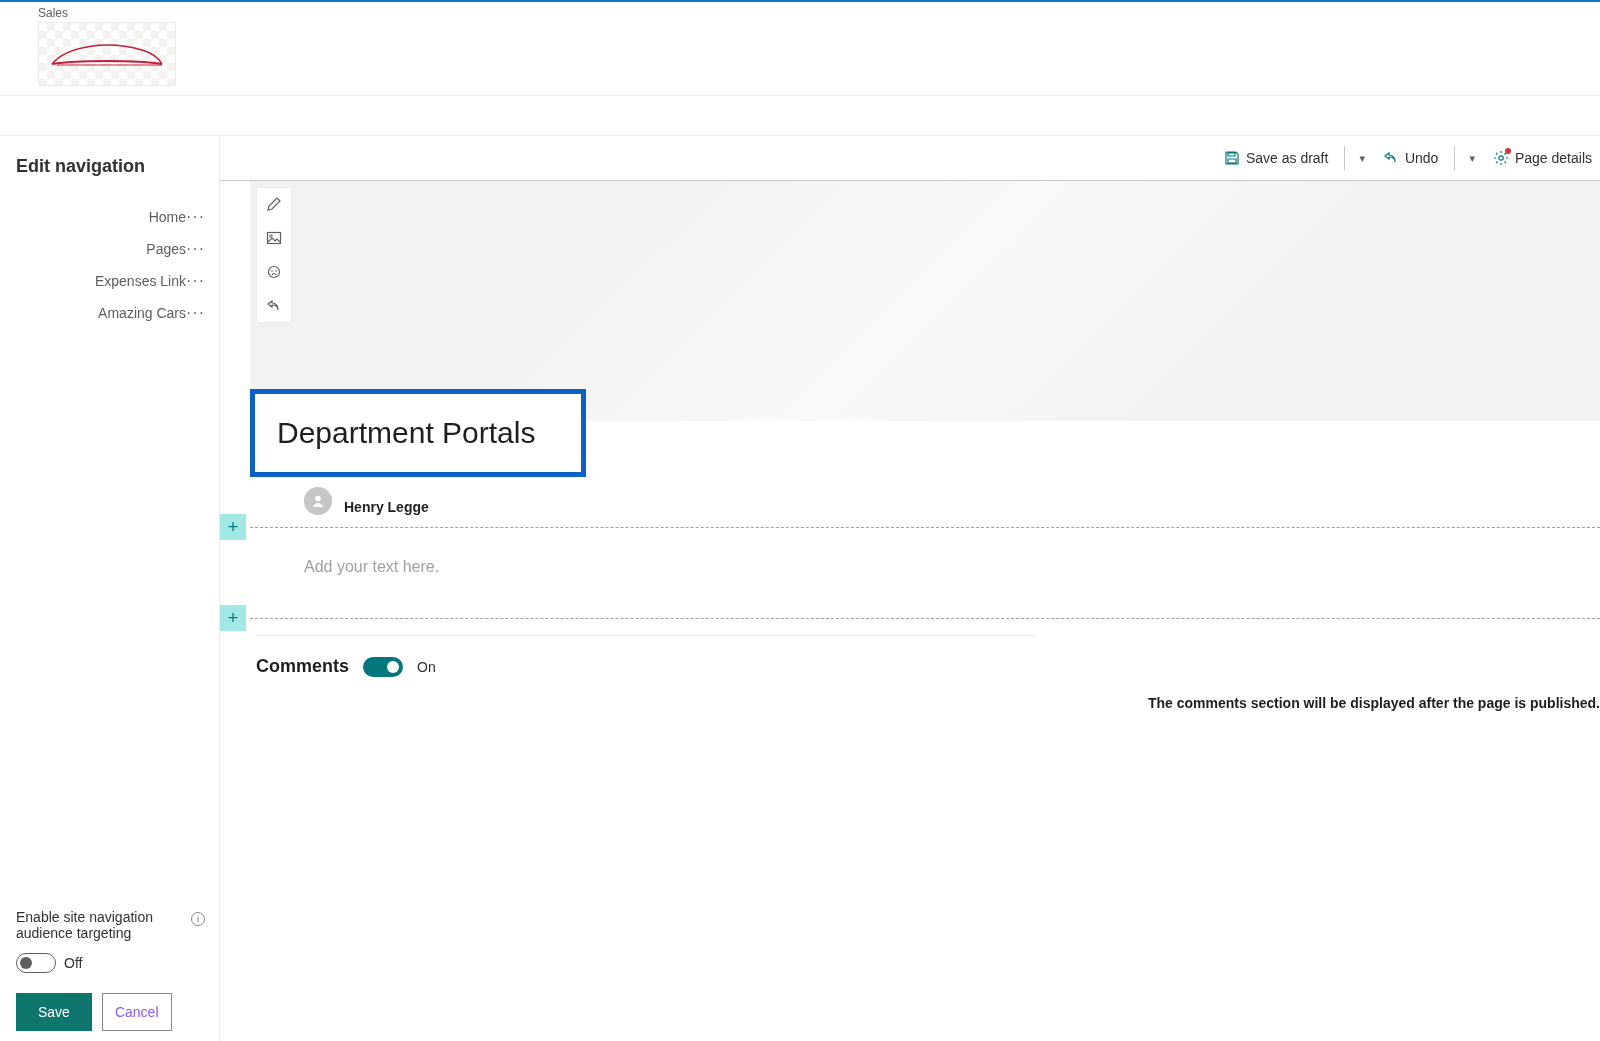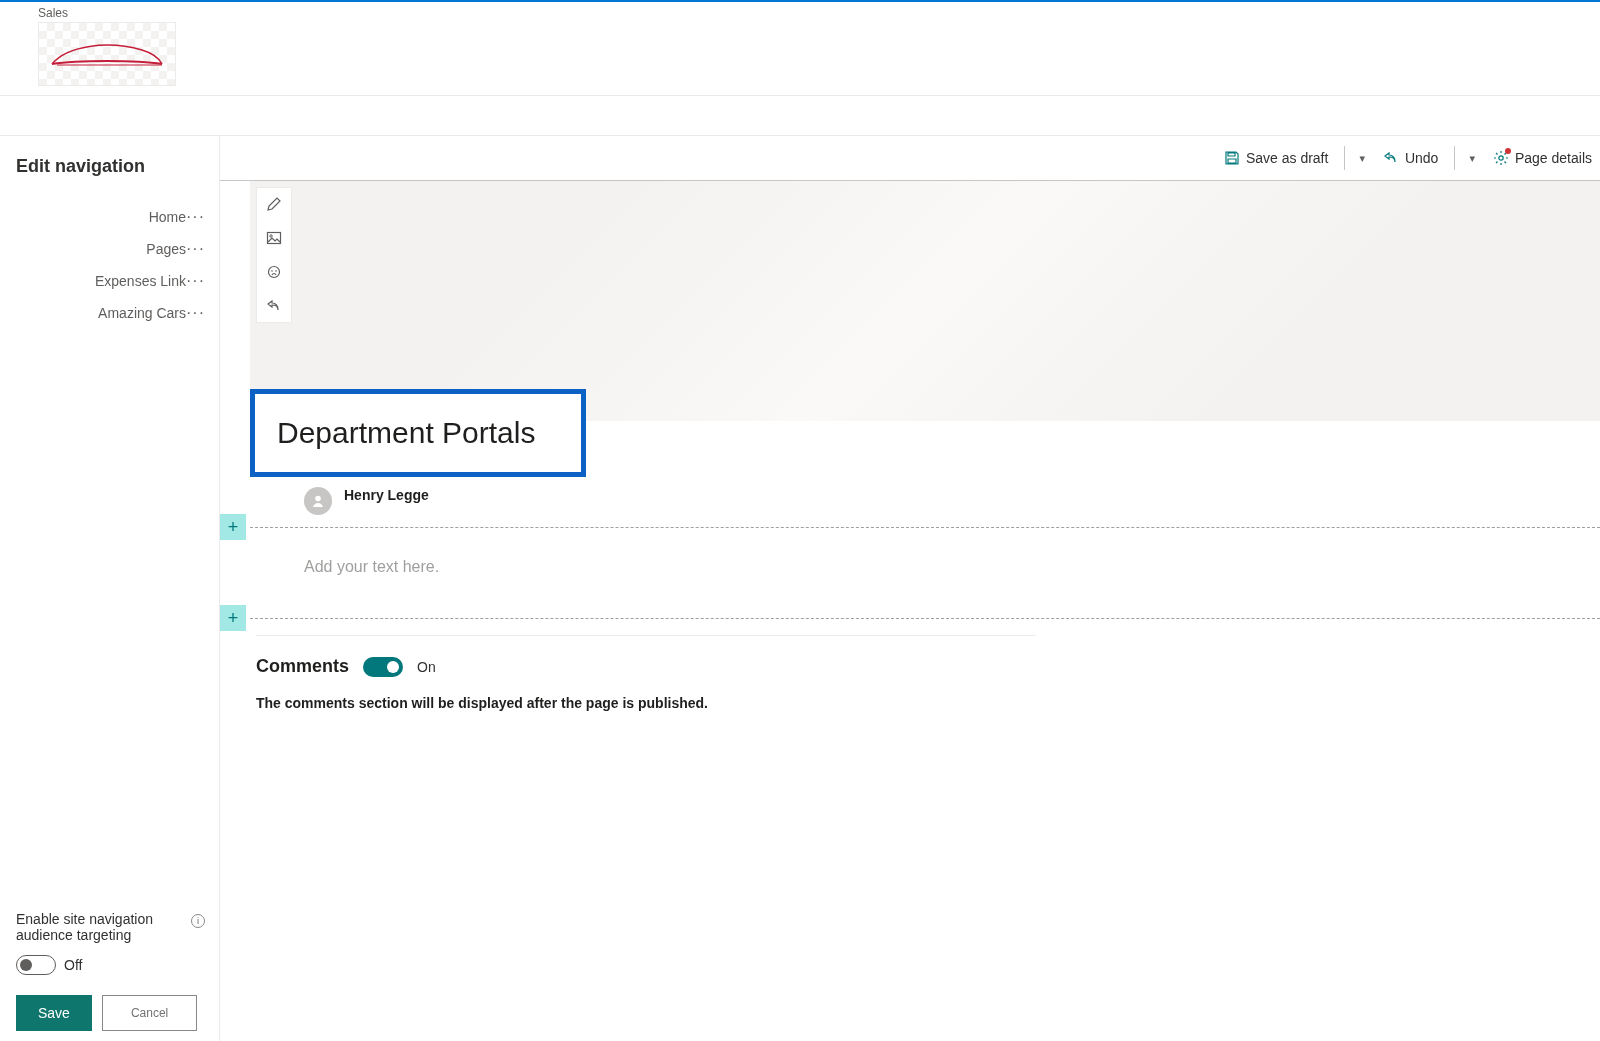--- a/index.html
+++ b/index.html
@@ -29,55 +29,55 @@
 .targeting { font-size: 14px; color: #323130; line-height: 16px; display: flex; align-items: flex-start; gap: 4px; margin-bottom: 12px; }
 .info-icon { width: 14px; height: 14px; border: 1px solid #8a8886; border-radius: 50%; display: inline-flex; align-items: center; justify-content: center; font-size: 9px; color: #605e5c; margin-top: 3px; flex-shrink: 0; }
 .targeting-row { display: flex; align-items: center; gap: 8px; margin-bottom: 20px; }
 .toggle-off { width: 40px; height: 20px; border: 1px solid #605e5c; border-radius: 10px; position: relative; background: #fff; }
 .toggle-off::after { content:''; position: absolute; width: 12px; height: 12px; background: #605e5c; border-radius: 50%; top: 3px; left: 3px; }
 .toggle-on { width: 40px; height: 20px; border-radius: 10px; background: #03787c; position: relative; }
 .toggle-on::after { content:''; position: absolute; width: 12px; height: 12px; background: #fff; border-radius: 50%; top: 4px; right: 4px; }
 .toggle-label { font-size: 14px; color: #323130; }
 .btn-row { display: flex; gap: 10px; }
 .btn-save { background: #0f766e; color: #fff; border: none; padding: 10px 22px; font-size: 14px; cursor: pointer; }
-.btn-cancel { background: #fff; color: #737373; border: 1px solid #8a8886; padding: 10px 28px; font-size: 12px; cursor: pointer; }
+.btn-cancel { background: #fff; color: #8b5cf6; border: 1px solid #8a8886; padding: 10px 12px; font-size: 14px; cursor: pointer; }
 
 .content { flex: 1; display: flex; flex-direction: column; position: relative; }
 .cmdbar { height: 44px; display: flex; align-items: center; padding-left: 30px; gap: 4px; justify-content: flex-end; }
 .cmd-item { display: flex; align-items: center; gap: 6px; padding: 6px 8px; cursor: pointer; color: #323130; font-size: 14px; }
 .cmd-icon { color: #03787c; }
 .chev { padding: 6px 6px; cursor: pointer; color: #605e5c; font-size: 11px; }
 .divider { width: 1px; height: 24px; background: #c8c6c4; margin: 0 4px; }
 .dot-badge { position: relative; }
 .dot-badge::after { content:''; position: absolute; width: 6px; height: 6px; background: #d13438; border-radius: 50%; top: -2px; right: -2px; }
 
 .canvas { flex: 1; padding-left: 30px; position: relative; border-top: 1px solid #c8c6c4; margin-top: 0; }
 .header-region { position: relative; height: 240px; background: linear-gradient(135deg, #f3f2f1 25%, #faf9f8 50%, #f3f2f1 75%); border: 0; overflow: visible;}
 .float-toolbar { position: absolute; left: 6px; top: 6px; width: 36px; background: #fff; border: 1px solid #edebe9; display: flex; flex-direction: column; align-items: center; padding: 6px 0; gap: 14px; z-index: 5; }
 .ft-btn { width: 20px; height: 20px; display: flex; align-items: center; justify-content: center; color: #605e5c; cursor: pointer; }
 
 .title-box { position: absolute; left: 30px; top: 208px; width: 336px; height: 88px; border: 5px solid #0b62c4; background: #fff; display: flex; align-items: center; padding: 0 22px; z-index: 2; }
 .title-text { font-size: 30px; font-weight: 400; color: #201f1e; }
-.author-row { display: flex; align-items: flex-start; gap: 12px; margin-top: 66px; margin-left: 54px; }
+.author-row { display: flex; align-items: flex-end; gap: 12px; margin-top: 66px; margin-left: 54px; }
 .avatar { width: 28px; height: 28px; border-radius: 50%; background: #c8c6c4; display: flex; align-items: center; justify-content: center; color: #fff; }
 .author-name { font-size: 14px; font-weight: 600; color: #201f1e; }
 
 .section-hr { border: none; border-top: 1px dashed #a19f9d; margin: 12px 0 0 0; }
 .add-btn { position: absolute; left: -30px; width: 26px; height: 26px; background: #a2e9e5; color: #03787c; display: flex; align-items: center; justify-content: center; font-size: 18px; cursor: pointer; }
 .add-btn.pos1 { top: 0px; transform: translateY(-50%); }
 .add-btn.pos2 { top: 0px; transform: translateY(-50%); }
 .add-wrap { position: relative; margin-left: 0; }
 
 .text-area { padding: 30px 0 30px 54px; color: #a19f9d; font-size: 16px; }
 
 .comments-block { padding-left: 6px; padding-top: 16px; }
 .comments-divider { border: none; border-top: 1px solid #edebe9; margin: 0 0 20px 0; width: 780px;}
 .comments-row { display: flex; align-items: center; gap: 14px; }
 .comments-title { font-size: 18px; font-weight: 600; color: #201f1e; }
-.comments-note { font-size: 14px; font-weight: 600; color: #201f1e; margin-top: 18px; }
+.comments-note { font-size: 14px; font-weight: 600; color: #201f1e; margin-top: 18px; text-align: right; }
 
 svg { display: block; }
 </style>
 </head>
 <body>
 
 <div class="top-bar"></div>
 
 <div class="site-header">
   <div class="site-name">Sales</div>

